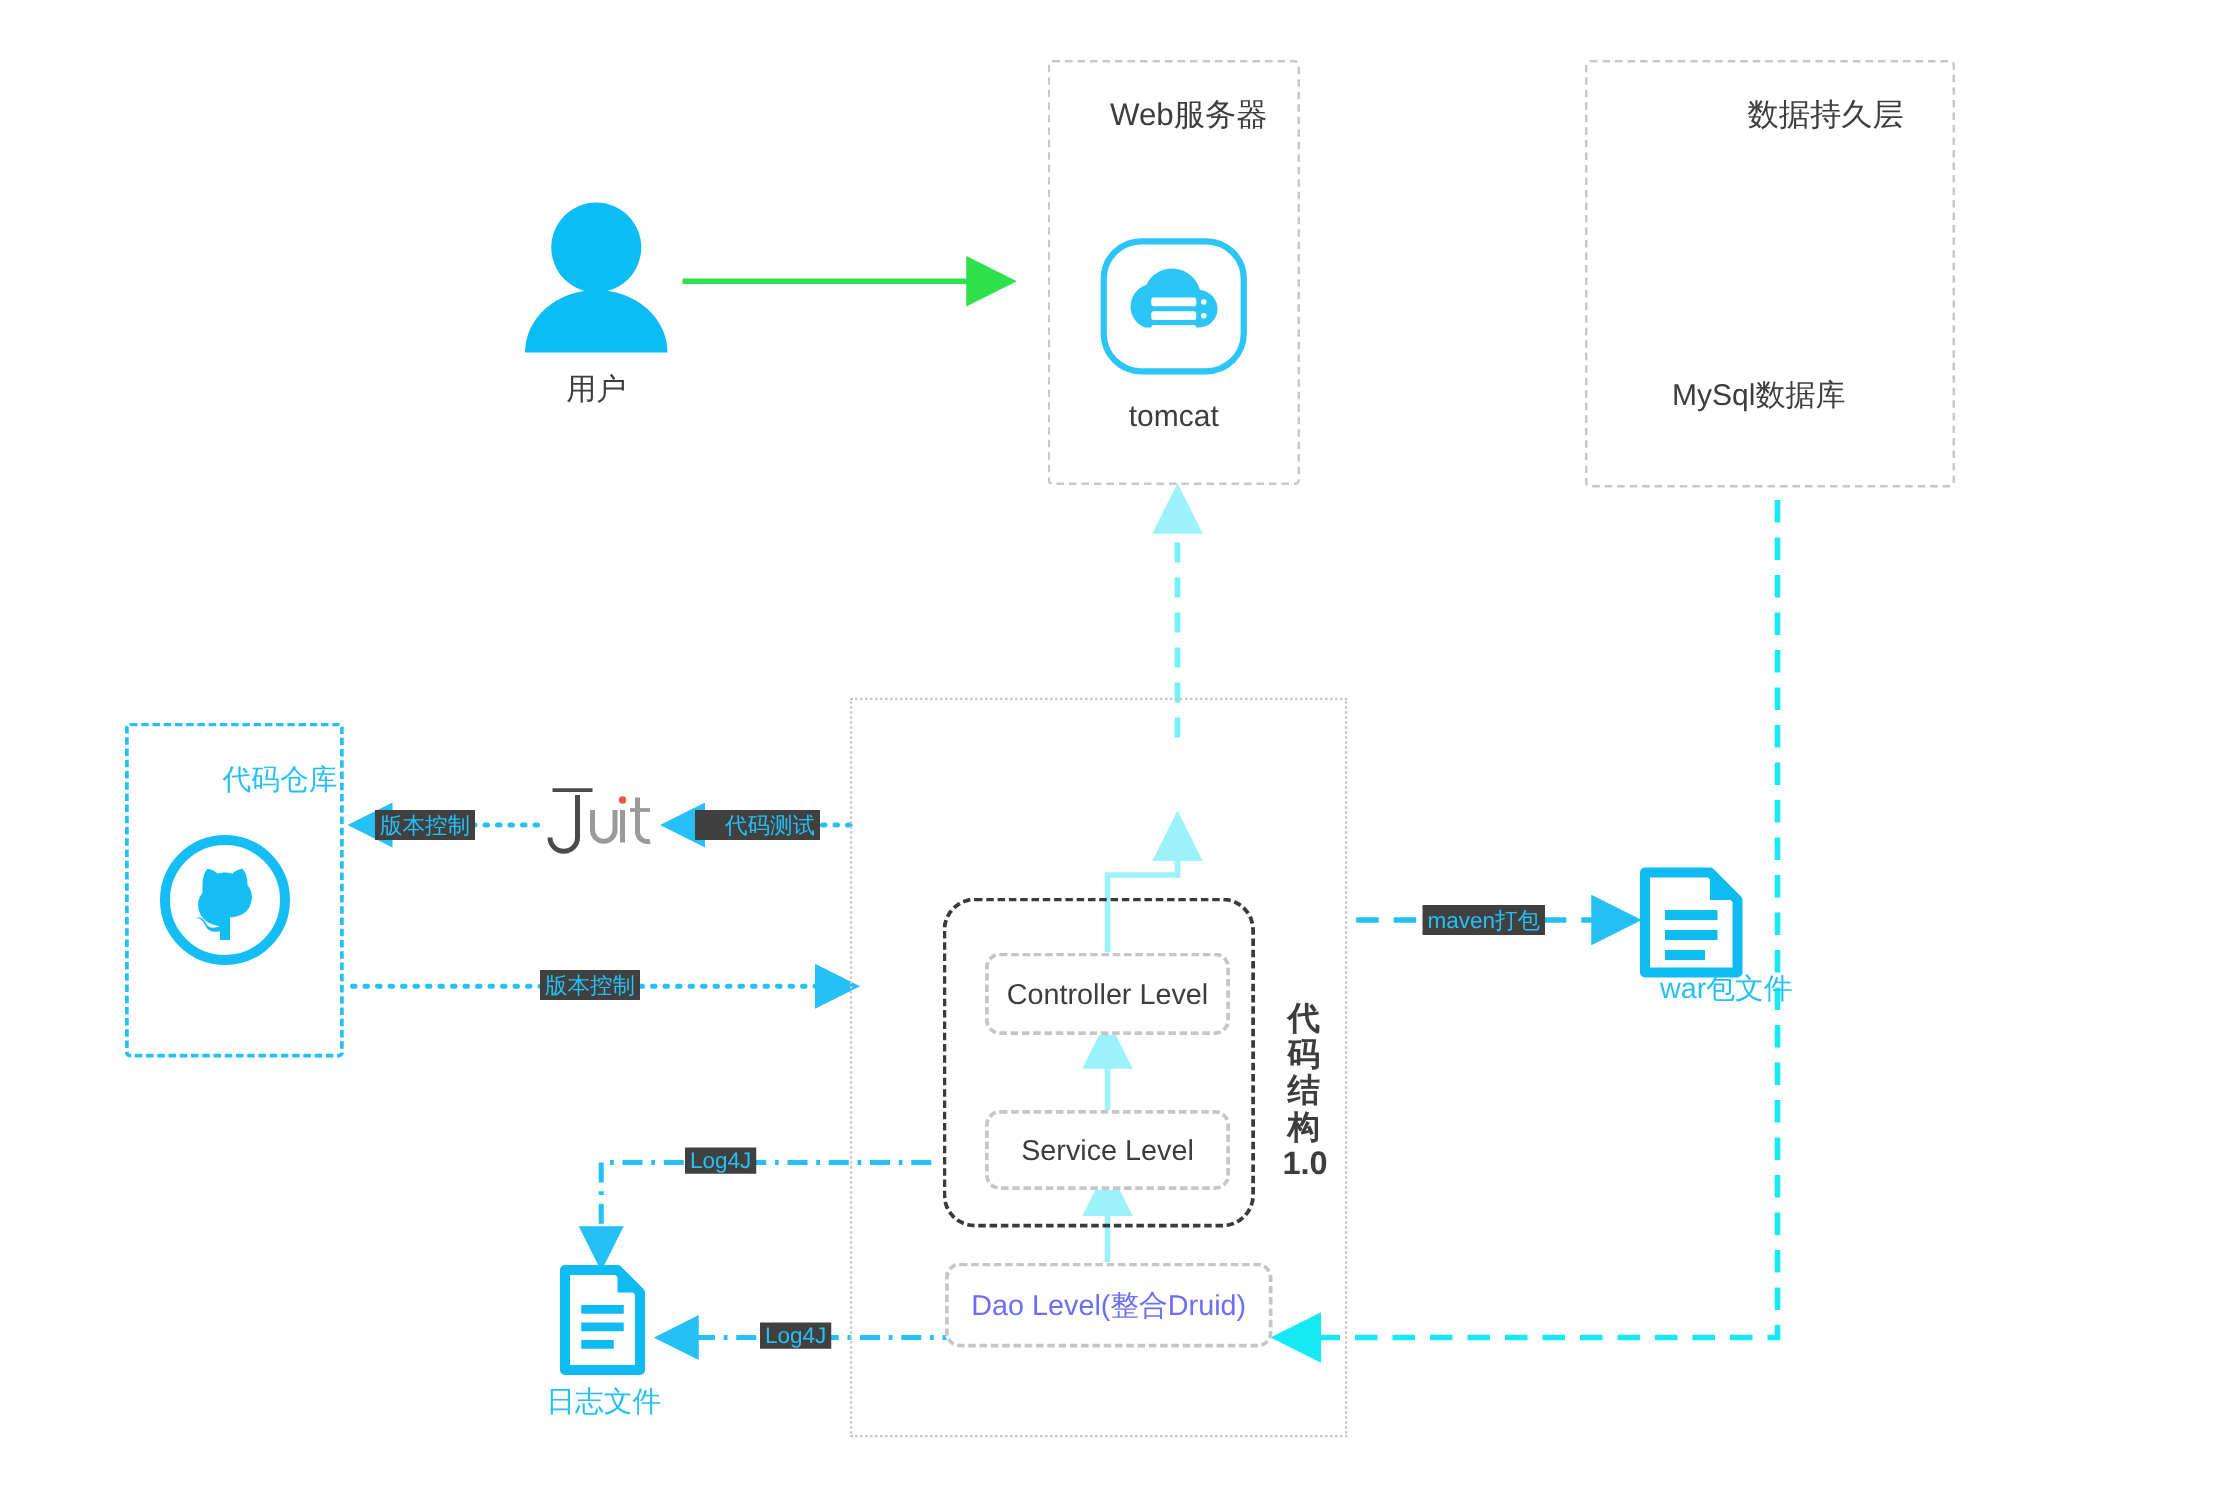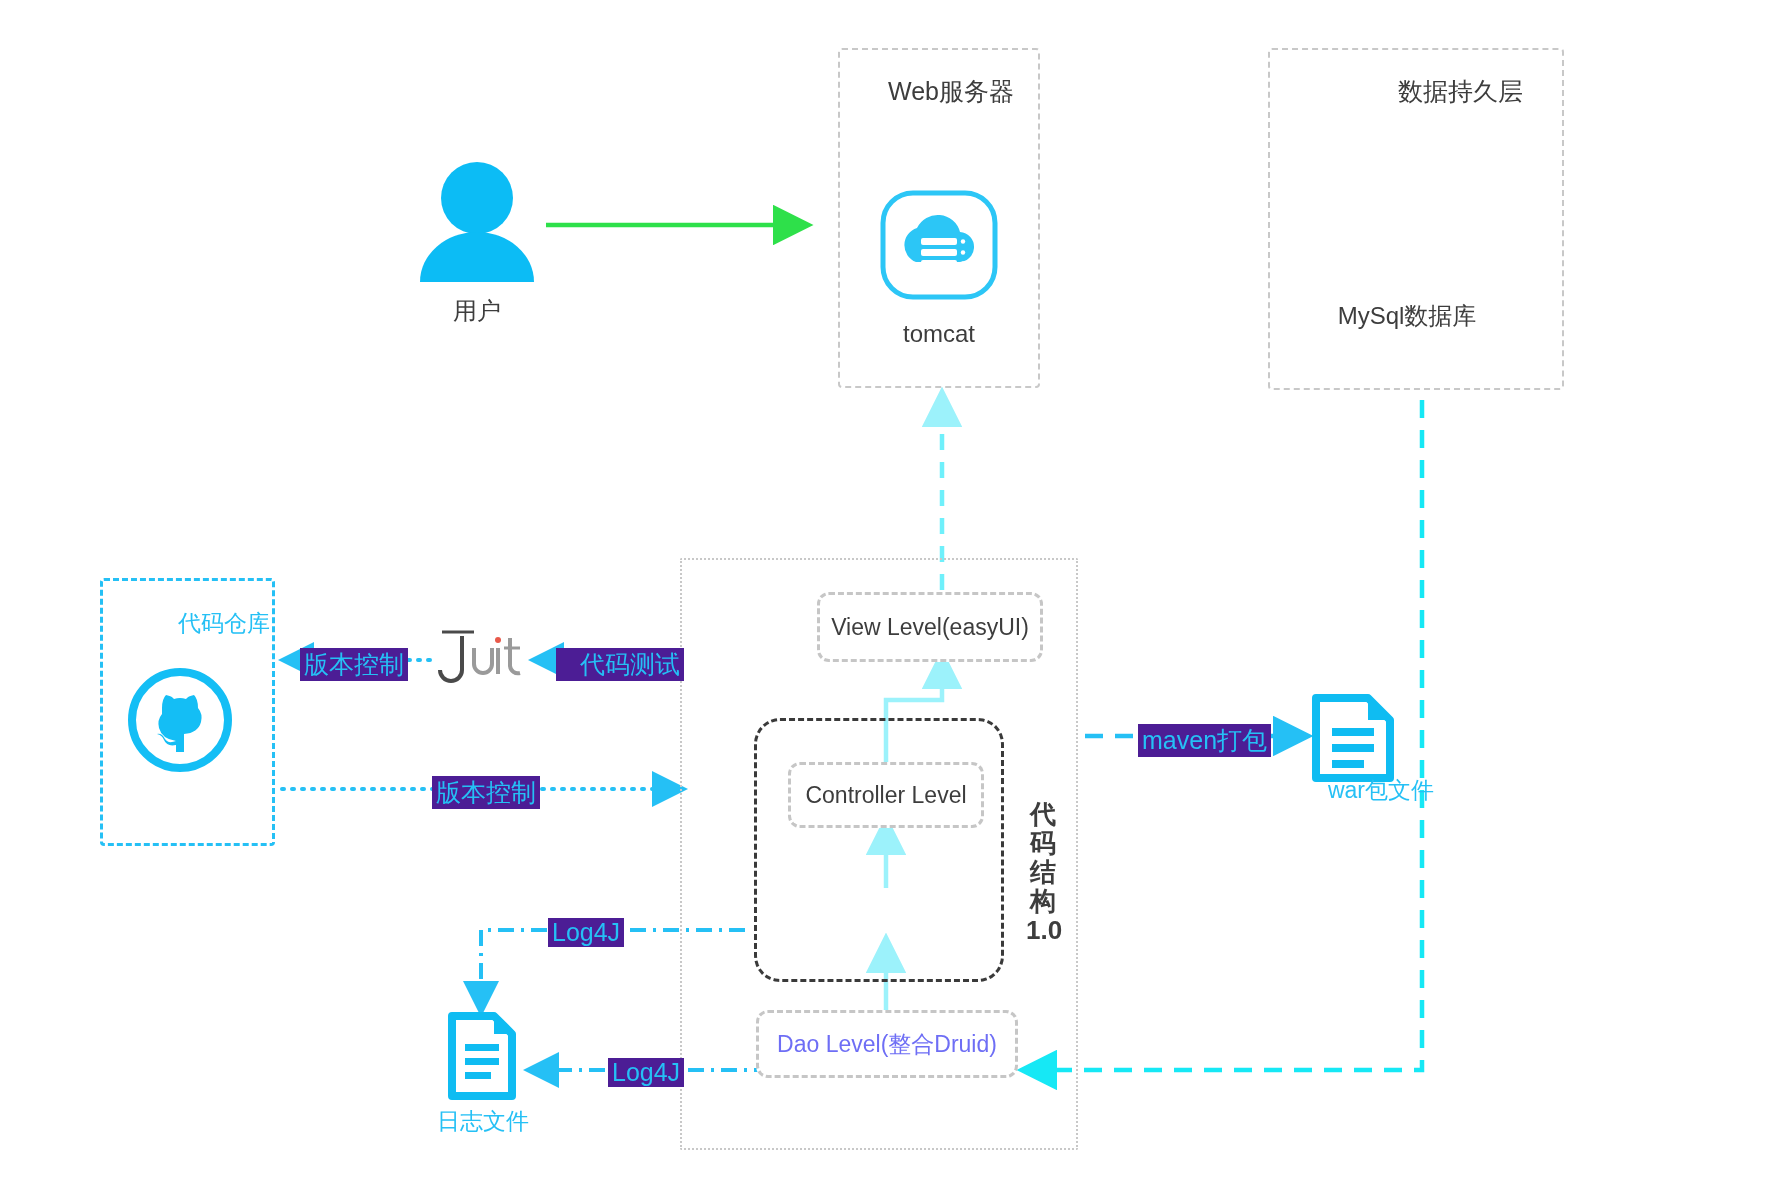--- a/index.html
+++ b/index.html
@@ -66,22 +66,22 @@
     position:absolute;
     text-align:center;
     white-space:nowrap;
   }
   .caption.dark{color:#3d3d3d;font-size:24px;}
   .caption.cyan{color:#25c0f5;font-size:23px;}
 
   .edge-label{
     position:absolute;
     color:#25c0f5;
-    font-size:25px;
-    background:#4c1d95;
+    font-size:18px;
+    background:#404040;
     padding:0 4px;
     white-space:nowrap;
   }
 
   .vtext{
     position:absolute;
     color:#3d3d3d;
     font-size:26px;
     font-weight:600;
     line-height:1.12;
@@ -221,30 +221,30 @@
 
   <div class="vtext" style="left:1026px;top:800px;">
 
     <div>代</div>
     <div>码</div>
     <div>结</div>
     <div>构</div>
     <div>1.0</div>
   </div>
 
-  <div class="node lvlbox" style="left:817px;top:592px;width:226px;height:70px;">
-    <span>View Level(easyUI)</span>
-  </div>
 
   <div class="node grp-dashdot" style="left:754px;top:718px;width:250px;height:264px;"></div>
 
   <div class="node lvlbox" style="left:788px;top:762px;width:196px;height:66px;">
     <span>Controller Level</span>
   </div>
 
+  <div class="node lvlbox" style="left:788px;top:888px;width:196px;height:64px;">
+    <span>Service Level</span>
+  </div>
 
   <div class="node lvlbox purple" style="left:756px;top:1010px;width:262px;height:68px;">
     <span>Dao Level(整合Druid)</span>
   </div>
 
   <div class="node" style="left:1310px;top:692px;width:86px;height:92px;">
     <svg width="86" height="92" viewBox="0 0 86 92">
       <path d="M6,6 L58,6 L80,28 L80,86 L6,86 z" fill="#fff" stroke="#0fbcf2" stroke-width="8" stroke-linejoin="round"></path>
       <path d="M58,6 L80,28 L58,28 z" fill="#0fbcf2"></path>
       <rect x="22" y="36" width="42" height="8" fill="#0fbcf2"></rect>

